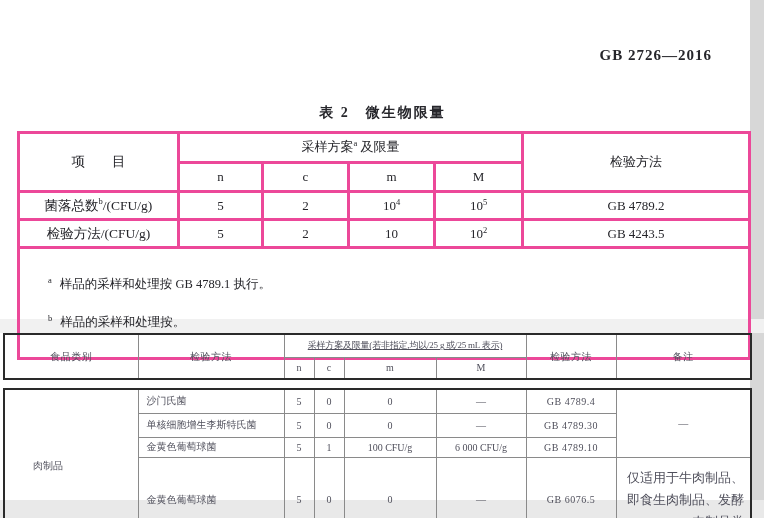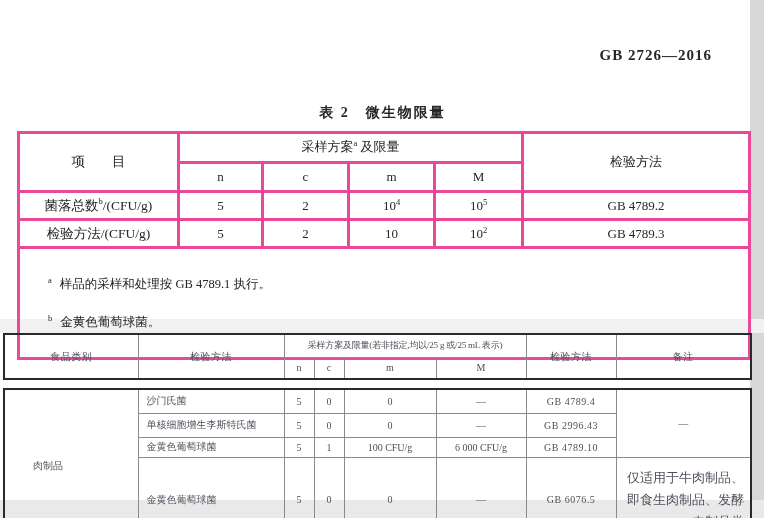--- a/index.html
+++ b/index.html
@@ -41,21 +41,21 @@
 
   
   .t2h,.t2b{
     position:absolute;left:3px;width:747px;
     border:2px solid #2a2a2a;
     font-size:10px;color:#50505c;
   }
   .t2h{top:333px;}
   .t2b{top:388px;}
   .t2h td,.t2b td{border:1px solid #8a8a8a;padding:0 2px;}
-  .t2h .plan-cell{font-size:9px;white-space:nowrap;letter-spacing:-0.2px;}
+  .t2h .plan-cell{font-size:9px;white-space:nowrap;letter-spacing:-0.2px;text-decoration:underline;}
   .t2b .path-cell{text-align:left;padding-left:8px;white-space:nowrap;}
   .t2b .cat-cell{text-align:left;padding-left:28px;}
   .t2b .remark4{
     text-align:right;padding:9px 6px;line-height:1.7;font-size:13px;white-space:normal;
   }
   .t2b .method-cell,.t2h .hd{letter-spacing:0.5px;margin-left:36px;}
 </style>
 </head>
 <body>
 
@@ -95,26 +95,26 @@
     <td><span>10</span><sup>4</sup></td>
     <td><span>10</span><sup>5</sup></td>
     <td>GB 4789.2</td>
   </tr>
   <tr style="height:28px">
     <td class="item-cell"><span>检验方法</span><sup></sup><span>/(CFU/g)</span></td>
     <td>5</td>
     <td>2</td>
     <td><span>10</span><sup></sup></td>
     <td><span>10</span><sup>2</sup></td>
-    <td>GB 4789.3</td>
+    <td>GB 4243.5</td>
   </tr>
   <tr style="height:57px">
     <td colspan="6" class="foot-cell">
       <div class="foot-line"><sup>a</sup><span>样品的采样和处理按 GB 4789.1 执行。</span></div>
-      <div class="foot-line"><sup>b</sup><span>金黄色葡萄球菌。</span></div>
+      <div class="foot-line"><sup>b</sup><span>样品的采样和处理按。</span></div>
     </td>
   </tr>
 </tbody>
   </table>
 
 <table class="t2h">
   <colgroup>
     <col style="width:134px">
       <col style="width:146px">
       <col style="width:30px">
@@ -162,21 +162,21 @@
     <td>—</td>
     <td class="method-cell">GB 4789.4</td>
     <td rowspan="3">—</td>
   </tr>
   <tr style="height:24px">
     <td class="path-cell">单核细胞增生李斯特氏菌</td>
     <td>5</td>
     <td>0</td>
     <td>0</td>
     <td>—</td>
-    <td class="method-cell">GB 2996.43</td>
+    <td class="method-cell">GB 4789.30</td>
   </tr>
   <tr style="height:20px">
     <td class="path-cell">金黄色葡萄球菌</td>
     <td>5</td>
     <td>1</td>
     <td>100 CFU/g</td>
     <td>6 000 CFU/g</td>
     <td class="method-cell">GB 4789.10</td>
   </tr>
   <tr style="height:34px">

